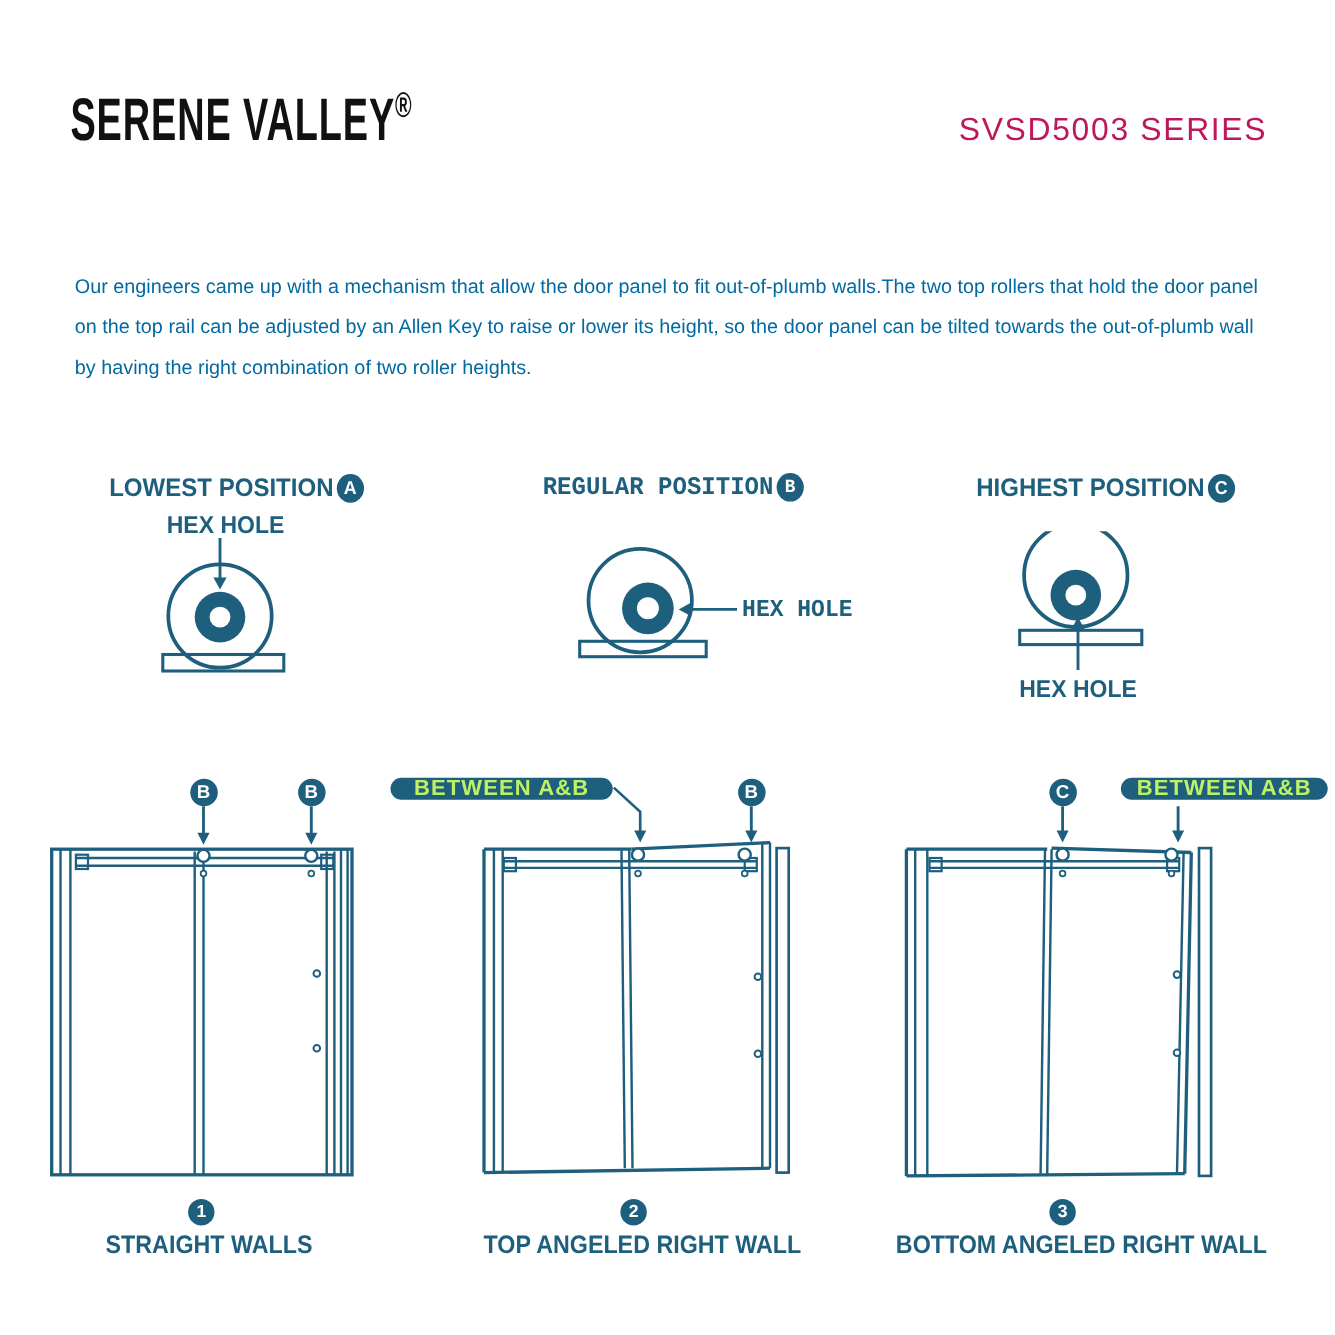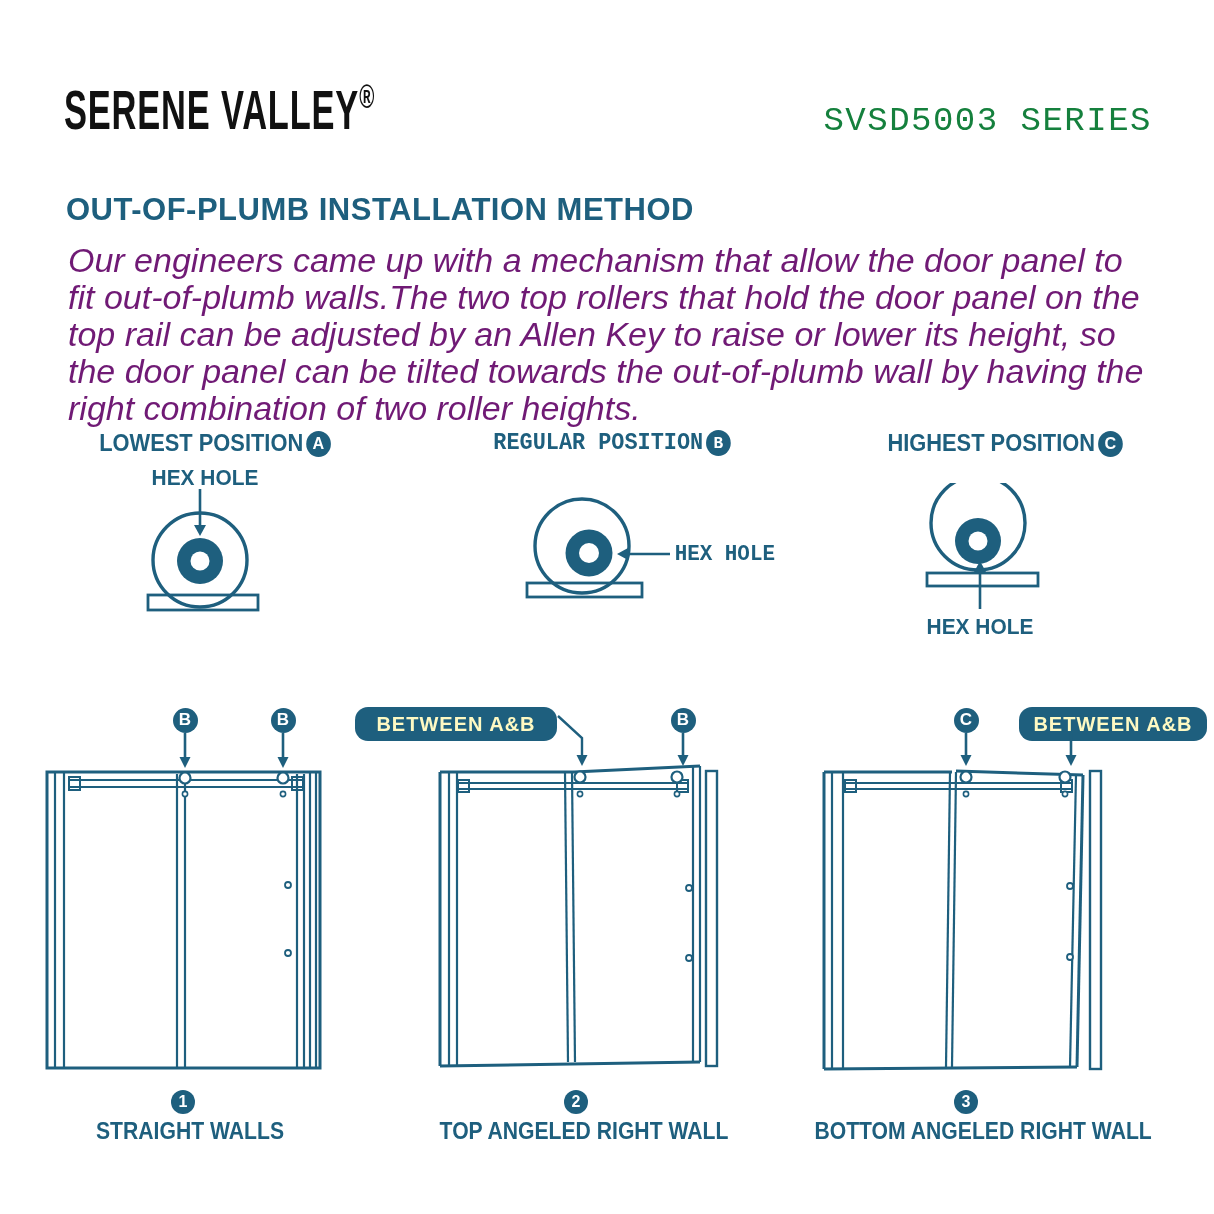--- a/index.html
+++ b/index.html
@@ -9,45 +9,45 @@
     font-family:"Liberation Sans", sans-serif; color:var(--ink);
   }
   
   .logo {
     position:absolute; left:64px; top:78px; white-space:nowrap;
     font-weight:700; font-size:42px; letter-spacing:1px; color:#111;
     transform:scale(0.82,1.3); transform-origin:left top;
   }
   .logo .reg { font-size:25px; vertical-align:16px; font-weight:700; }
   .series {
-    position:absolute; right:62px; top:102px; font-size:34px; letter-spacing:1.5px; color:#15803d;font-family:Liberation Mono, monospace;
+    position:absolute; right:62px; top:102px; font-size:29px; letter-spacing:1.5px; color:#be185d;
   }
   
   .heading {
     position:absolute; left:66px; top:192px; font-size:31px; font-weight:700;
     letter-spacing:0.5px; color:var(--accent); white-space:nowrap;
   }
   .para {
     position:absolute; left:68px; top:242px; width:1085px;
-    font-size:34px; line-height:37px; color:#701a75;font-style:italic;
+    font-size:18px; line-height:37px; color:#0369a1;
   }
   
   .badge-circle {
     display:inline-flex; align-items:center; justify-content:center;
     width:26px; height:26px; border-radius:50%; background:var(--accent);
     color:#fff; font-weight:700; font-size:17px; line-height:1;
   }
   .marker-circle {
     position:absolute; width:25px; height:25px; border-radius:50%;
     background:var(--accent); color:#fff; font-weight:700; font-size:17px;
     display:flex; align-items:center; justify-content:center;
   }
   .marker-pill {
-    position:absolute; height:34px; border-radius:13px; background:var(--accent);
-    color:#fef9c3; font-weight:700; font-size:20px; letter-spacing:1px;
+    position:absolute; height:20px; border-radius:13px; background:var(--accent);
+    color:#bef264; font-weight:700; font-size:20px; letter-spacing:1px;
     display:flex; align-items:center; justify-content:center;
   }
   .num-badge {
     position:absolute; width:24px; height:24px; border-radius:50%;
     background:var(--accent); color:#fff; font-weight:700; font-size:16px;
     display:flex; align-items:center; justify-content:center;
   }
   .caption {
     position:absolute; text-align:center; font-weight:700; font-size:23px;
     color:var(--accent); letter-spacing:0; white-space:nowrap;
@@ -72,21 +72,20 @@
   .ah { fill:var(--accent); stroke:none; }
 </style>
 </head>
 <body>
 
 <div class="page">
 
   <div class="logo"><span>SERENE VALLEY</span><span class="reg">®</span></div>
   <div class="series">SVSD5003 SERIES</div>
 
-  <div class="heading">OUT-OF-PLUMB INSTALLATION METHOD</div>
   <div class="para">Our engineers came up with a mechanism that allow the door panel to fit out-of-plumb walls.The two top rollers that hold the door panel on the top rail can be adjusted by an Allen Key to raise or lower its height, so the door panel can be tilted towards the out-of-plumb wall by having the right combination of two roller heights.</div>
 
   <div class="roller" style="left:70px; width:290px;">
     <div class="r-title">
       <span>LOWEST POSITION</span>
       <span class="badge-circle">A</span>
     </div>
     <div class="hex-label" style="left:0; top:37px; width:270px; text-align:center;">HEX HOLE</div>
     <svg style="top:55px;" width="290" height="165" viewBox="0 0 290 165">
       <line class="ln" x1="130" y1="6" x2="130" y2="44" stroke-width="2.6"></line>

